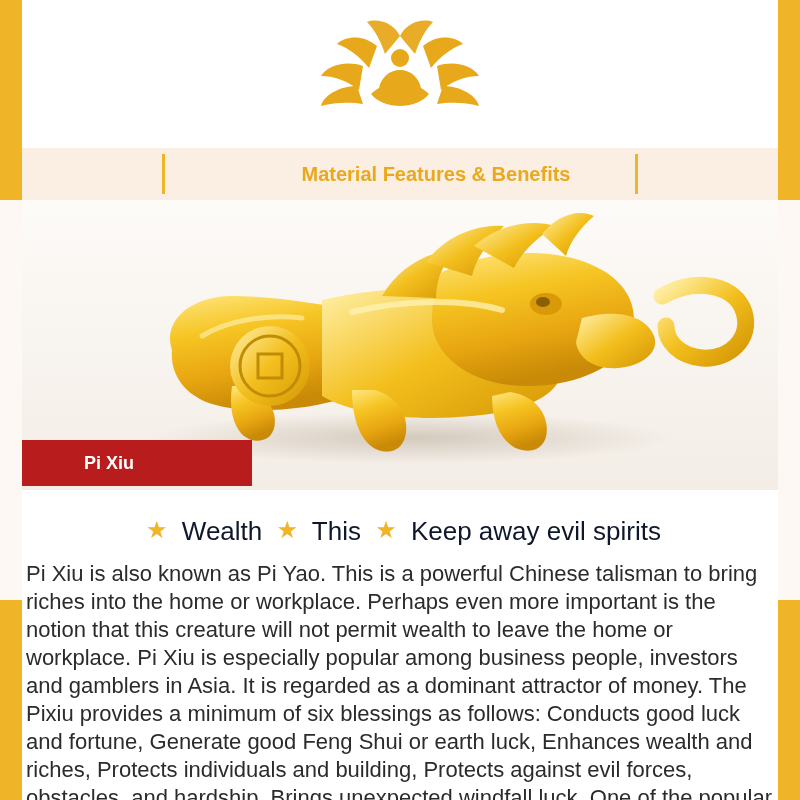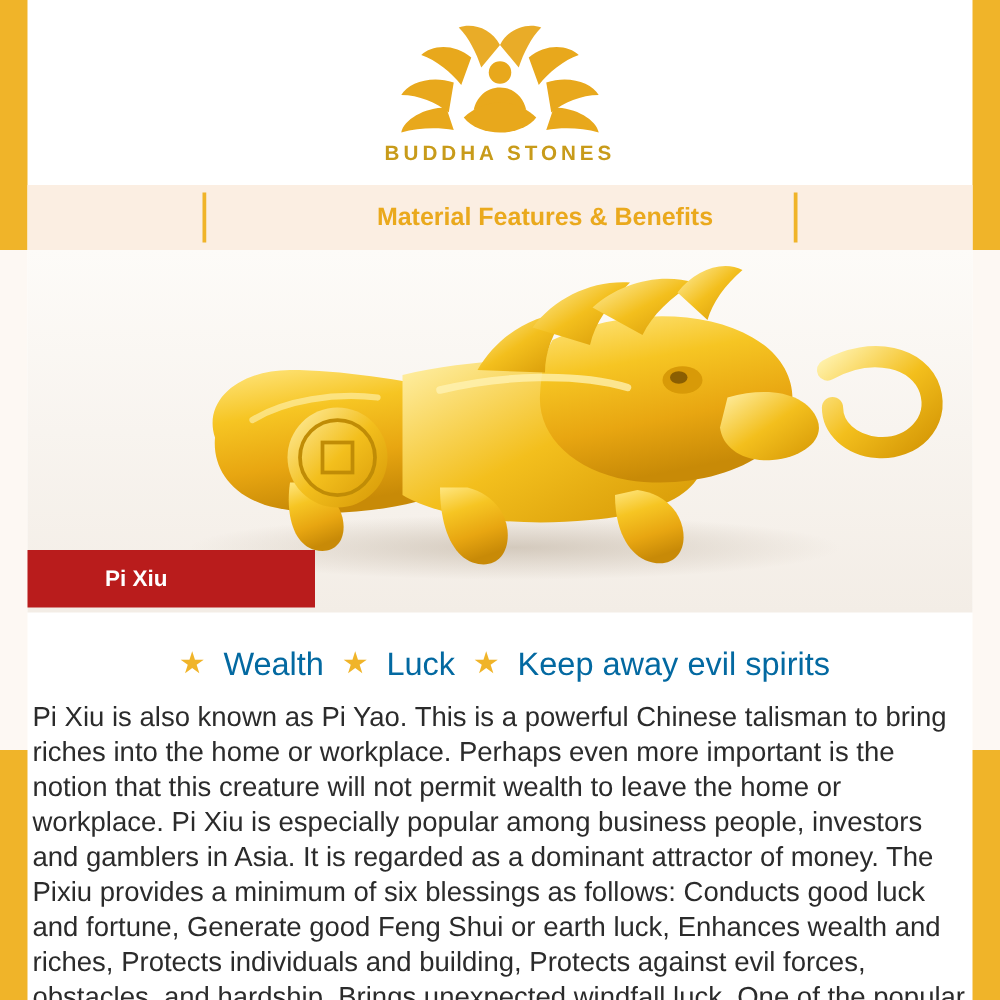--- a/index.html
+++ b/index.html
@@ -162,21 +162,21 @@
     font-weight: normal;
     white-space: nowrap;
   }
   .benefits .star {
     color: #f0b429;
     font-size: 24px;
     margin: 0 7px;
     position: relative;
     top: -2px;
   }
-  .benefits .word { color: #0369a1; text-align: center; }
+  .benefits .word { color: #0f172a; text-align: center; }
 
   
   .body-copy {
     position: absolute;
     left: 26px;
     top: 560px;
     width: 748px;
     font-size: 22px;
     line-height: 28px;
     color: #2b2b2b;
@@ -208,21 +208,20 @@
         <path d="M58 50 C40 44 22 50 16 60 C30 60 44 66 54 74 Z"></path>
         <path d="M132 50 C150 44 168 50 174 60 C160 60 146 66 136 74 Z"></path>
         <path d="M52 70 C34 70 18 80 16 90 C30 86 46 86 58 88 Z"></path>
         <path d="M138 70 C156 70 172 80 174 90 C160 86 144 86 132 88 Z"></path>
 
         <circle cx="95" cy="42" r="9"></circle>
         <path d="M95 54 C84 54 76 62 74 72 C80 70 88 69 95 69 C102 69 110 70 116 72 C114 62 106 54 95 54 Z"></path>
         <path d="M66 78 C74 70 86 66 95 66 C104 66 116 70 124 78 C118 86 106 90 95 90 C84 90 72 86 66 78 Z"></path>
       </g>
     </svg>
-    <div class="logo-text">BUDDHA STONES</div>
   </div>
 
   <div class="title-band">
     <div class="rule-l"></div>
     <div class="rule-r"></div>
     <div class="title-text">Material Features &amp; Benefits</div>
   </div>
 
   <div class="hero">
     <svg class="pixiu-wrap" viewBox="0 0 756 290">
@@ -279,20 +278,20 @@
   </div>
 
   <div class="label-tab">
     <span class="label-text">Pi Xiu</span>
   </div>
 
   <div class="benefits">
     <span class="star">★</span>
     <span class="word">Wealth</span>
     <span class="star">★</span>
-    <span class="word">Luck</span>
+    <span class="word">This</span>
     <span class="star">★</span>
     <span class="word">Keep away evil spirits</span>
   </div>
 
   <div class="body-copy">Pi Xiu is also known as Pi Yao. This is a powerful Chinese talisman to bring riches into the home or workplace. Perhaps even more important is the notion that this creature will not permit wealth to leave the home or workplace. Pi Xiu is especially popular among business people, investors and gamblers in Asia. It is regarded as a dominant attractor of money. The Pixiu provides a minimum of six blessings as follows: Conducts good luck and fortune, Generate good Feng Shui or earth luck, Enhances wealth and riches, Protects individuals and building, Protects against evil forces, obstacles, and hardship, Brings unexpected windfall luck, One of the popular ways to retain a Pixiu is to wear it on a bracelet.</div>
 
 </div>
 
 </body></html>

